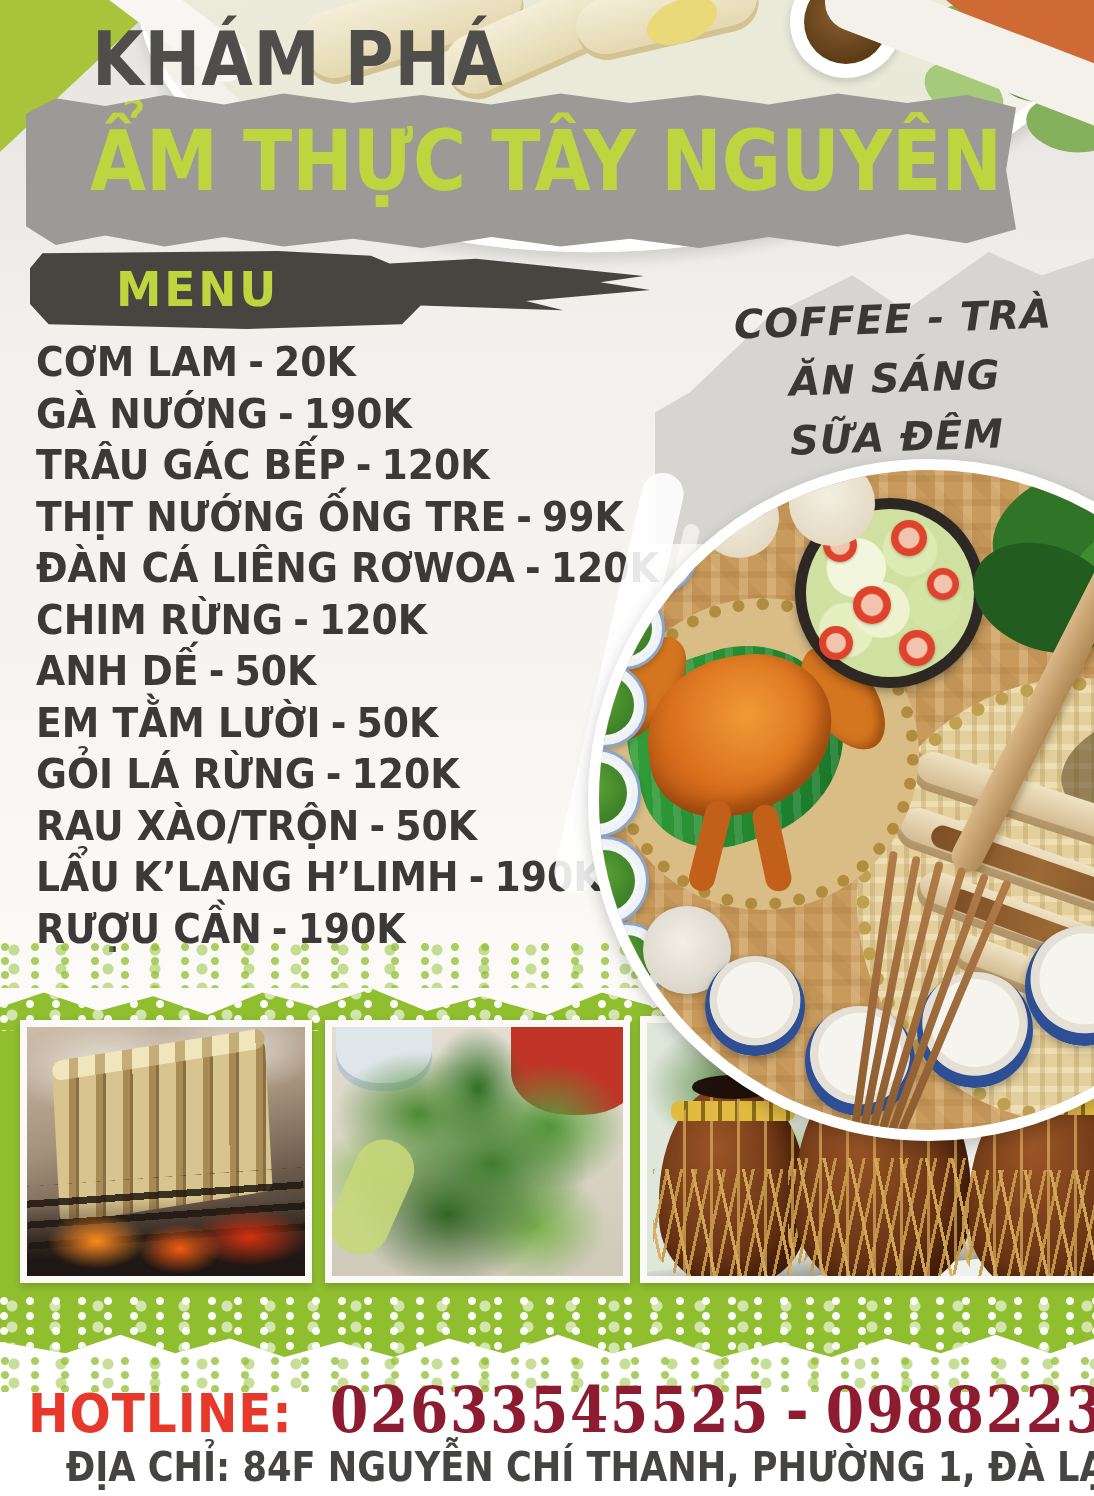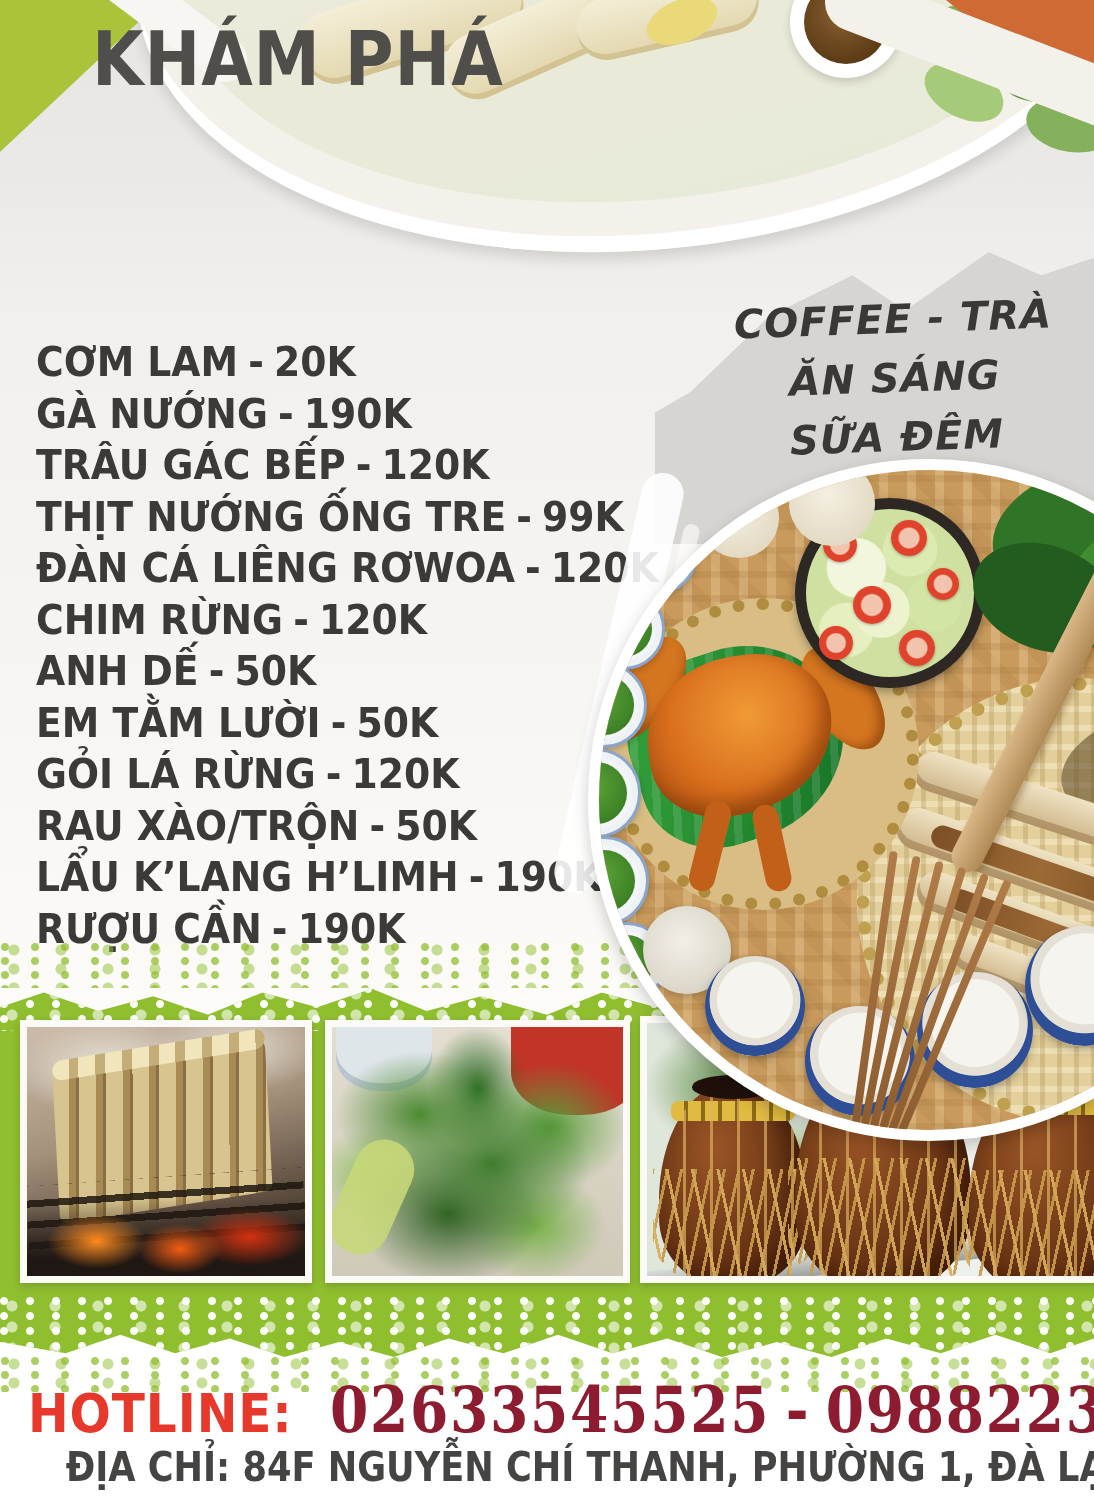--- a/index.html
+++ b/index.html
@@ -211,29 +211,35 @@
     <div class="abs veg v2"></div>
     <div class="abs veg v3"></div>
     <div class="abs veg v4"></div>
   </div>
   <div class="abs wedge-left"></div>
   <div class="abs wedge-streak"></div>
   <div class="abs wedge-right"></div>
   <div class="abs rim-white"></div>
   <div class="abs kicker">KHÁM PHÁ</div>
 
+  <div class="abs title-banner">
+    <h1 class="title-text" style="margin:0;font-size:84px;">ẨM THỰC TÂY NGUYÊN</h1>
+  </div>
 
   <div class="abs gray-swath"></div>
   <div class="abs halo"></div>
   <div class="abs side-note">
     <div class="side-line">COFFEE - TRÀ</div>
     <div class="side-line">ĂN SÁNG</div>
     <div class="side-line">SỮA ĐÊM</div>
   </div>
 
+  <div class="abs menu-badge">
+    <div class="menu-heading">MENU</div>
+  </div>
   <ul class="abs menu-list">
     <li class="menu-item"><span>CƠM LAM</span><span class="sep">-</span><span>20K</span></li>
     <li class="menu-item"><span>GÀ NƯỚNG</span><span class="sep">-</span><span>190K</span></li>
     <li class="menu-item"><span>TRÂU GÁC BẾP</span><span class="sep">-</span><span>120K</span></li>
     <li class="menu-item"><span>THỊT NƯỚNG ỐNG TRE</span><span class="sep">-</span><span>99K</span></li>
     <li class="menu-item"><span>ĐÀN CÁ LIÊNG RƠWOA</span><span class="sep">-</span><span>120K</span></li>
     <li class="menu-item"><span>CHIM RỪNG</span><span class="sep">-</span><span>120K</span></li>
     <li class="menu-item"><span>ANH DẾ</span><span class="sep">-</span><span>50K</span></li>
     <li class="menu-item"><span>EM TẰM LƯỜI</span><span class="sep">-</span><span>50K</span></li>
     <li class="menu-item"><span>GỎI LÁ RỪNG</span><span class="sep">-</span><span>120K</span></li>

